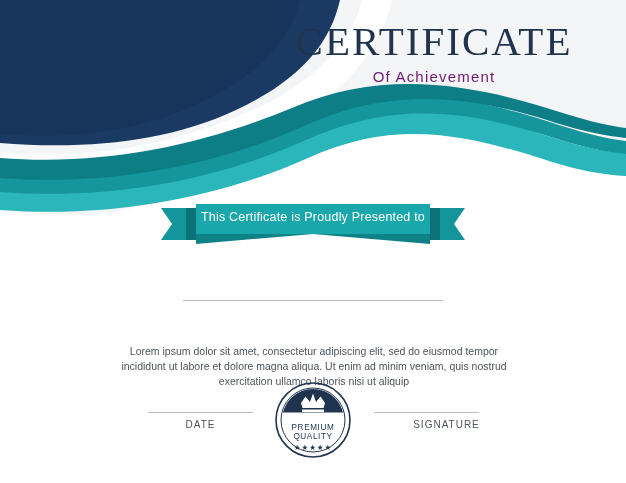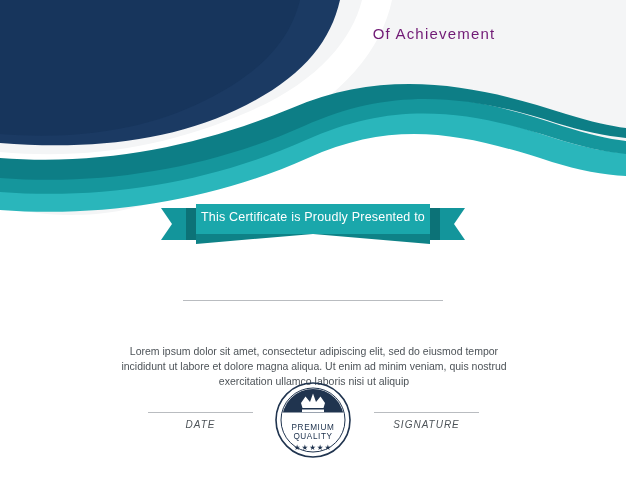--- a/index.html
+++ b/index.html
@@ -116,24 +116,23 @@
   .sig-line.right { left: 374px; width: 105px; }
 
   .sig-label {
     position: absolute;
     top: 419px;
     font-size: 10px;
     letter-spacing: 1px;
     color: #4d5358;
     text-align: center;
     width: 105px;
-    font-style: italic;
   }
   .sig-label.left  { left: 148px; }
-  .sig-label.right { left: 374px; }
+  .sig-label.right { left: 394px; }
 </style>
 </head>
 <body>
 
 <div id="certificate">
 
   <svg class="wave-art" viewBox="0 0 626 230" preserveAspectRatio="none" xmlns="http://www.w3.org/2000/svg">
 
     <path d="M0,0 L626,0 L626,118 C520,150 470,92 380,96 C270,101 200,185 96,196 C54,200 22,196 0,190 Z" fill="#eceef0"></path>
     <path d="M0,0 L626,0 L626,140 C540,176 468,120 374,126 C268,133 196,206 96,214 C52,217 22,212 0,205 Z" fill="#f4f5f6"></path>
@@ -142,20 +141,21 @@
     <path d="M0,0 L300,0 C290,40 262,72 206,100 C146,130 78,140 0,134 Z" fill="#17355c"></path>
 
     <path d="M0,152 C90,160 170,146 248,112 C318,82 352,40 362,0 L392,0 C382,48 344,98 268,134 C186,172 92,182 0,174 Z" fill="#ffffff"></path>
 
     <path d="M0,188 C110,196 208,176 300,134 C394,92 470,110 560,140 C586,148 608,152 626,153 L626,176 C604,175 578,170 552,162 C466,134 396,118 308,158 C214,200 106,218 0,210 Z" fill="#2ab6bb"></path>
     <path d="M0,172 C106,180 204,160 296,120 C390,80 472,96 562,126 C588,134 608,139 626,141 L626,154 C606,152 582,147 554,138 C468,110 394,100 306,140 C212,182 106,200 0,192 Z" fill="#15969c"></path>
     <path d="M0,158 C104,166 200,146 292,108 C386,68 474,84 566,114 C592,122 610,126 626,128 L626,138 C606,136 582,131 556,123 C470,95 392,86 304,126 C210,168 104,186 0,178 Z" fill="#0d7e86"></path>
   </svg>
 
   <div class="heading-block">
+    <div class="cert-title">CERTIFICATE</div>
     <div class="cert-subtitle">Of Achievement</div>
   </div>
 
   <svg class="ribbon-wrap" viewBox="0 0 626 44" xmlns="http://www.w3.org/2000/svg">
 
     <path d="M161,208 Z M161,4 L186,4 L186,36 L161,36 L172,20 Z" fill="#13959b" transform="translate(0,0)"></path>
     <path d="M186,4 L186,36 L196,36 L196,4 Z" fill="#0c7277"></path>
 
     <path d="M465,4 L440,4 L440,36 L465,36 L454,20 Z" fill="#13959b"></path>
     <path d="M440,4 L440,36 L430,36 L430,4 Z" fill="#0c7277"></path>

